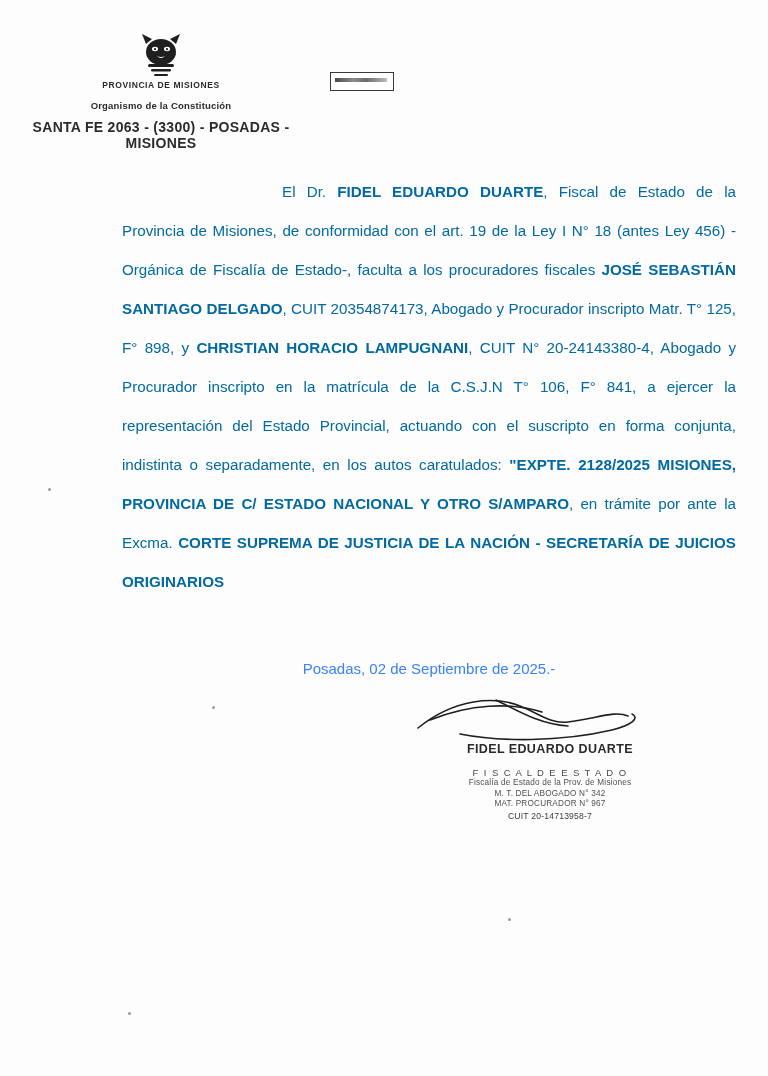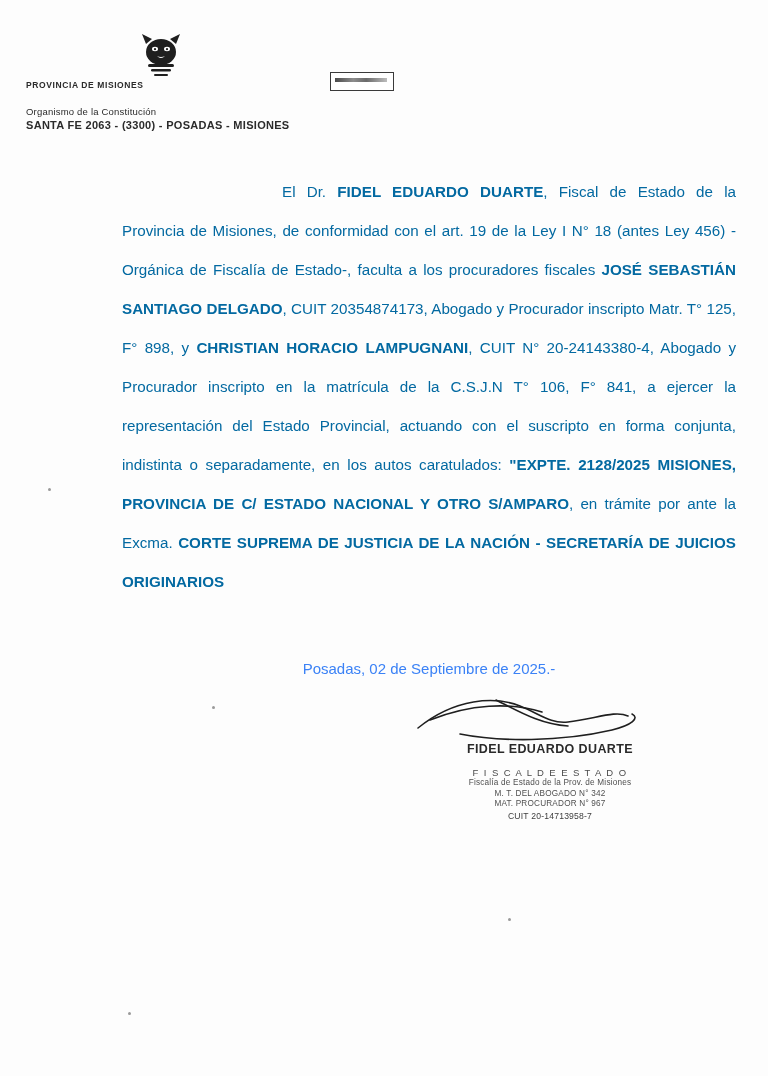--- a/index.html
+++ b/index.html
@@ -21,20 +21,21 @@
     inset: 0;
     background: #fdfdfd;
   }
 
   
   .letterhead {
     position: absolute;
     left: 26px;
     top: 30px;
     width: 270px;
+    text-align: center;
   }
   .crest {
     width: 58px;
     height: 48px;
     margin: 0 auto 2px auto;
     position: relative;
   }
   .crest svg { display: block; }
 
   .lh-prov {
@@ -47,31 +48,31 @@
   .lh-title {
     font-size: 20.5px;
     letter-spacing: 2.4px;
     font-weight: bold;
     color: #1d1d1d;
     line-height: 1.05;
     white-space: nowrap;
   }
   .lh-sub {
     font-size: 9.5px;
-    font-weight: normal;
+    font-weight: bold;
     letter-spacing: 0.2px;
     color: #2b2b2b;
-    margin-top: 16px;
+    margin-top: 10px;
   }
   .lh-addr {
-    font-size: 11px;
+    font-size: 14px;
     font-weight: bold;
     letter-spacing: 0.3px;
     color: #2b2b2b;
-    margin-top: 2px;
+    margin-top: 8px;
   }
 
   
   .top-mark {
     position: absolute;
     left: 330px;
     top: 72px;
     width: 62px;
     height: 17px;
     border: 1.4px solid #3a3a3a;

